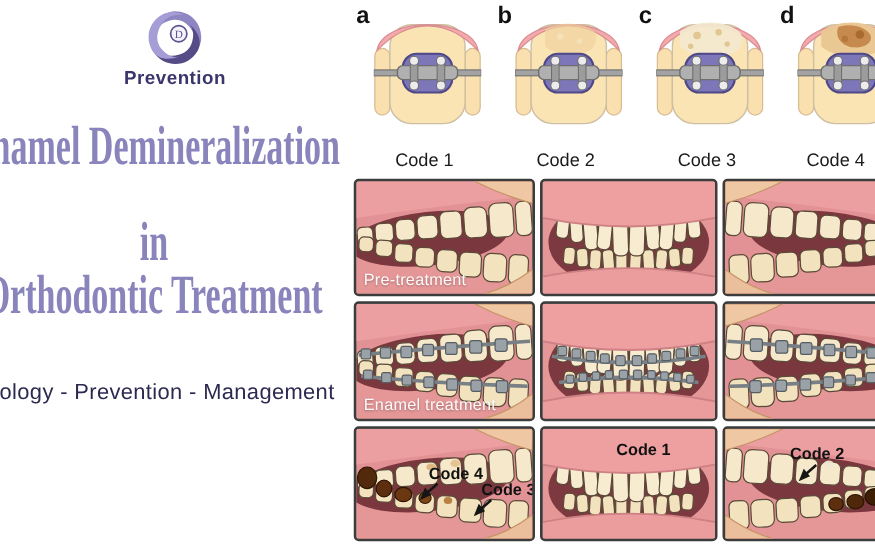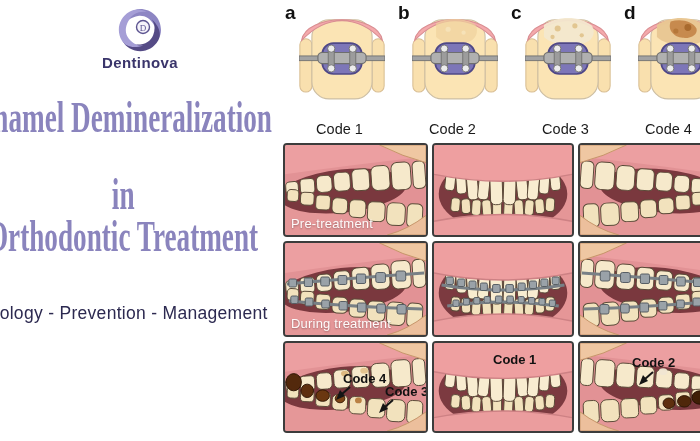--- a/index.html
+++ b/index.html
@@ -224,21 +224,21 @@
     <svg width="48" height="48" viewBox="0 0 48 48">
       <g>
         <path d="M24,3 C36,3 45,12 45,24 C45,31 41,36 36,39 C41,33 42,25 38,19 C34,12 28,9 22,10 C16,11 11,14 9,19 C11,9 17,3 24,3 Z" fill="#8d86c3"></path>
         <path d="M24,3 C36,3 45,12 45,24 C45,31 41,36 36,39 C41,33 42,25 38,19 C34,12 28,9 22,10 C16,11 11,14 9,19 C11,9 17,3 24,3 Z" fill="#554b86" transform="rotate(120 24 24)"></path>
         <path d="M24,3 C36,3 45,12 45,24 C45,31 41,36 36,39 C41,33 42,25 38,19 C34,12 28,9 22,10 C16,11 11,14 9,19 C11,9 17,3 24,3 Z" fill="#a59ed6" transform="rotate(240 24 24)"></path>
       </g>
       <circle cx="27" cy="21" r="6.5" fill="#f5f3fa" stroke="#5c5490" stroke-width="1.4"></circle>
       <text x="27" y="24.5" font-size="9" text-anchor="middle" fill="#5c5490" font-family="Liberation Serif, serif">D</text>
     </svg>
   </div>
-  <div class="brand-name">Dentinova</div>
+  <div class="brand-name">Prevention</div>
 
   <div class="title-line t1"><span>Enamel Demineralization</span></div>
   <div class="title-line t2"><span>in</span></div>
   <div class="title-line t3"><span>Orthodontic Treatment</span></div>
   <div class="subtitle">Etiology - Prevention - Management</div>
 </div>
 
 <div class="sev-panel">
 
   <div class="sev-group" style="left:0">
@@ -300,21 +300,21 @@
           <use href="#scene-lat"></use>
         </g>
     </svg>
   </div>
 
   <div class="cell">
     <svg class="scene" viewBox="0 0 146 92" preserveAspectRatio="none">
       <use href="#scene-lat"></use>
         <use href="#braces-lat"></use>
     </svg>
-    <div class="stage-label">During treatment</div>
+    <div class="stage-label">Enamel treatment</div>
   </div>
   <div class="cell">
     <svg class="scene" viewBox="0 0 146 92" preserveAspectRatio="none">
       <use href="#scene-front"></use>
         <use href="#braces-front"></use>
     </svg>
   </div>
   <div class="cell">
     <svg class="scene" viewBox="0 0 146 92" preserveAspectRatio="none">
       <g transform="translate(146,0) scale(-1,1)">

